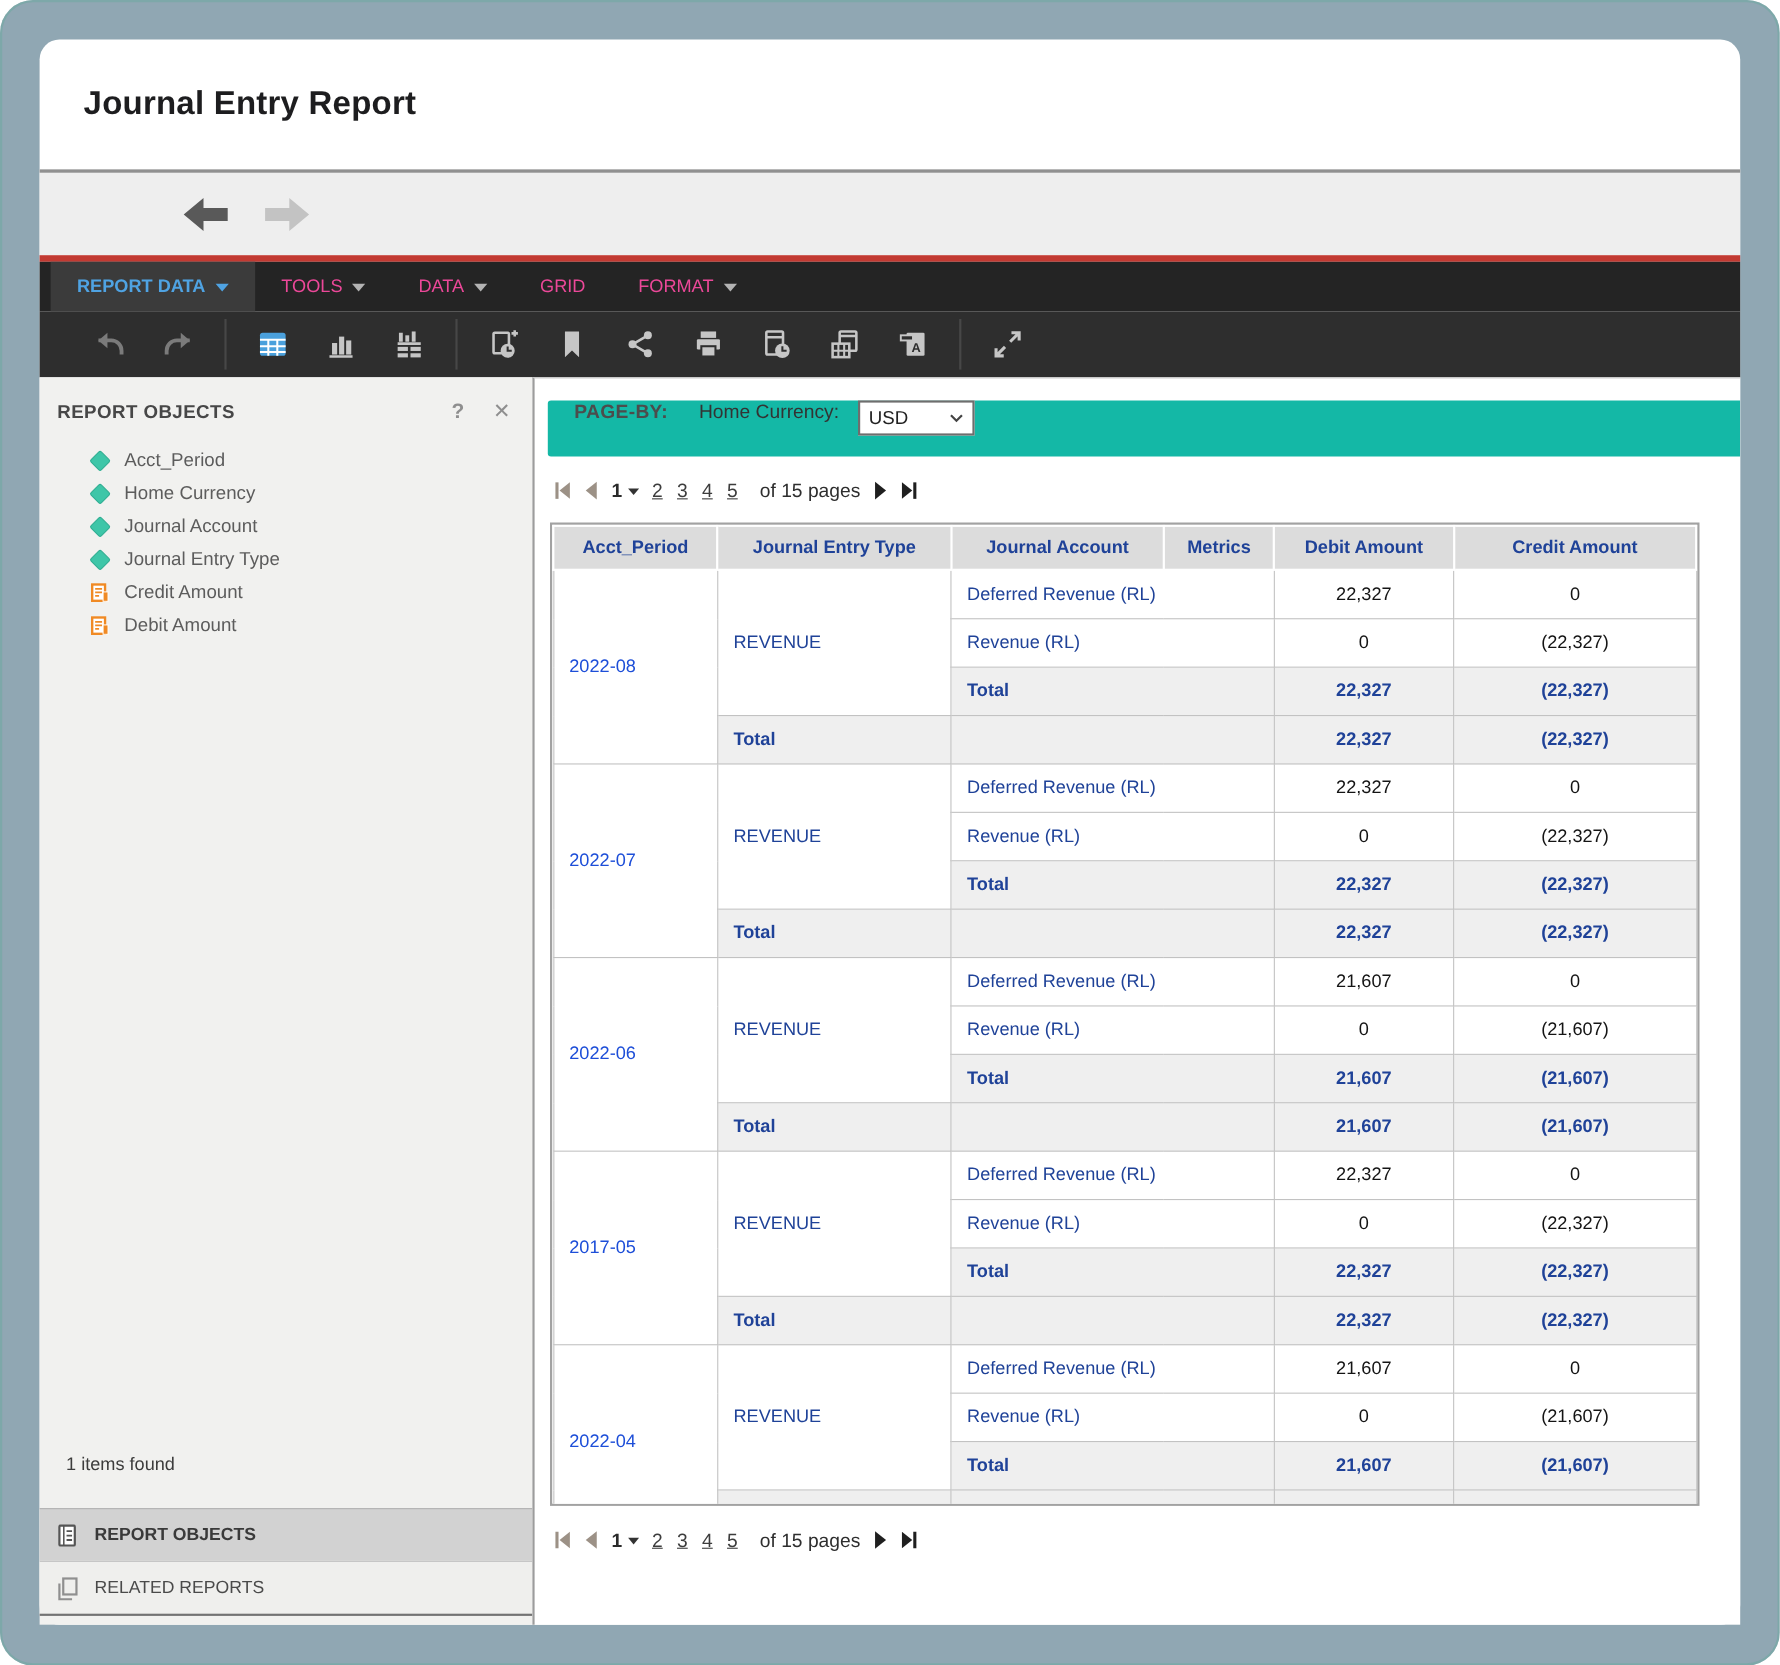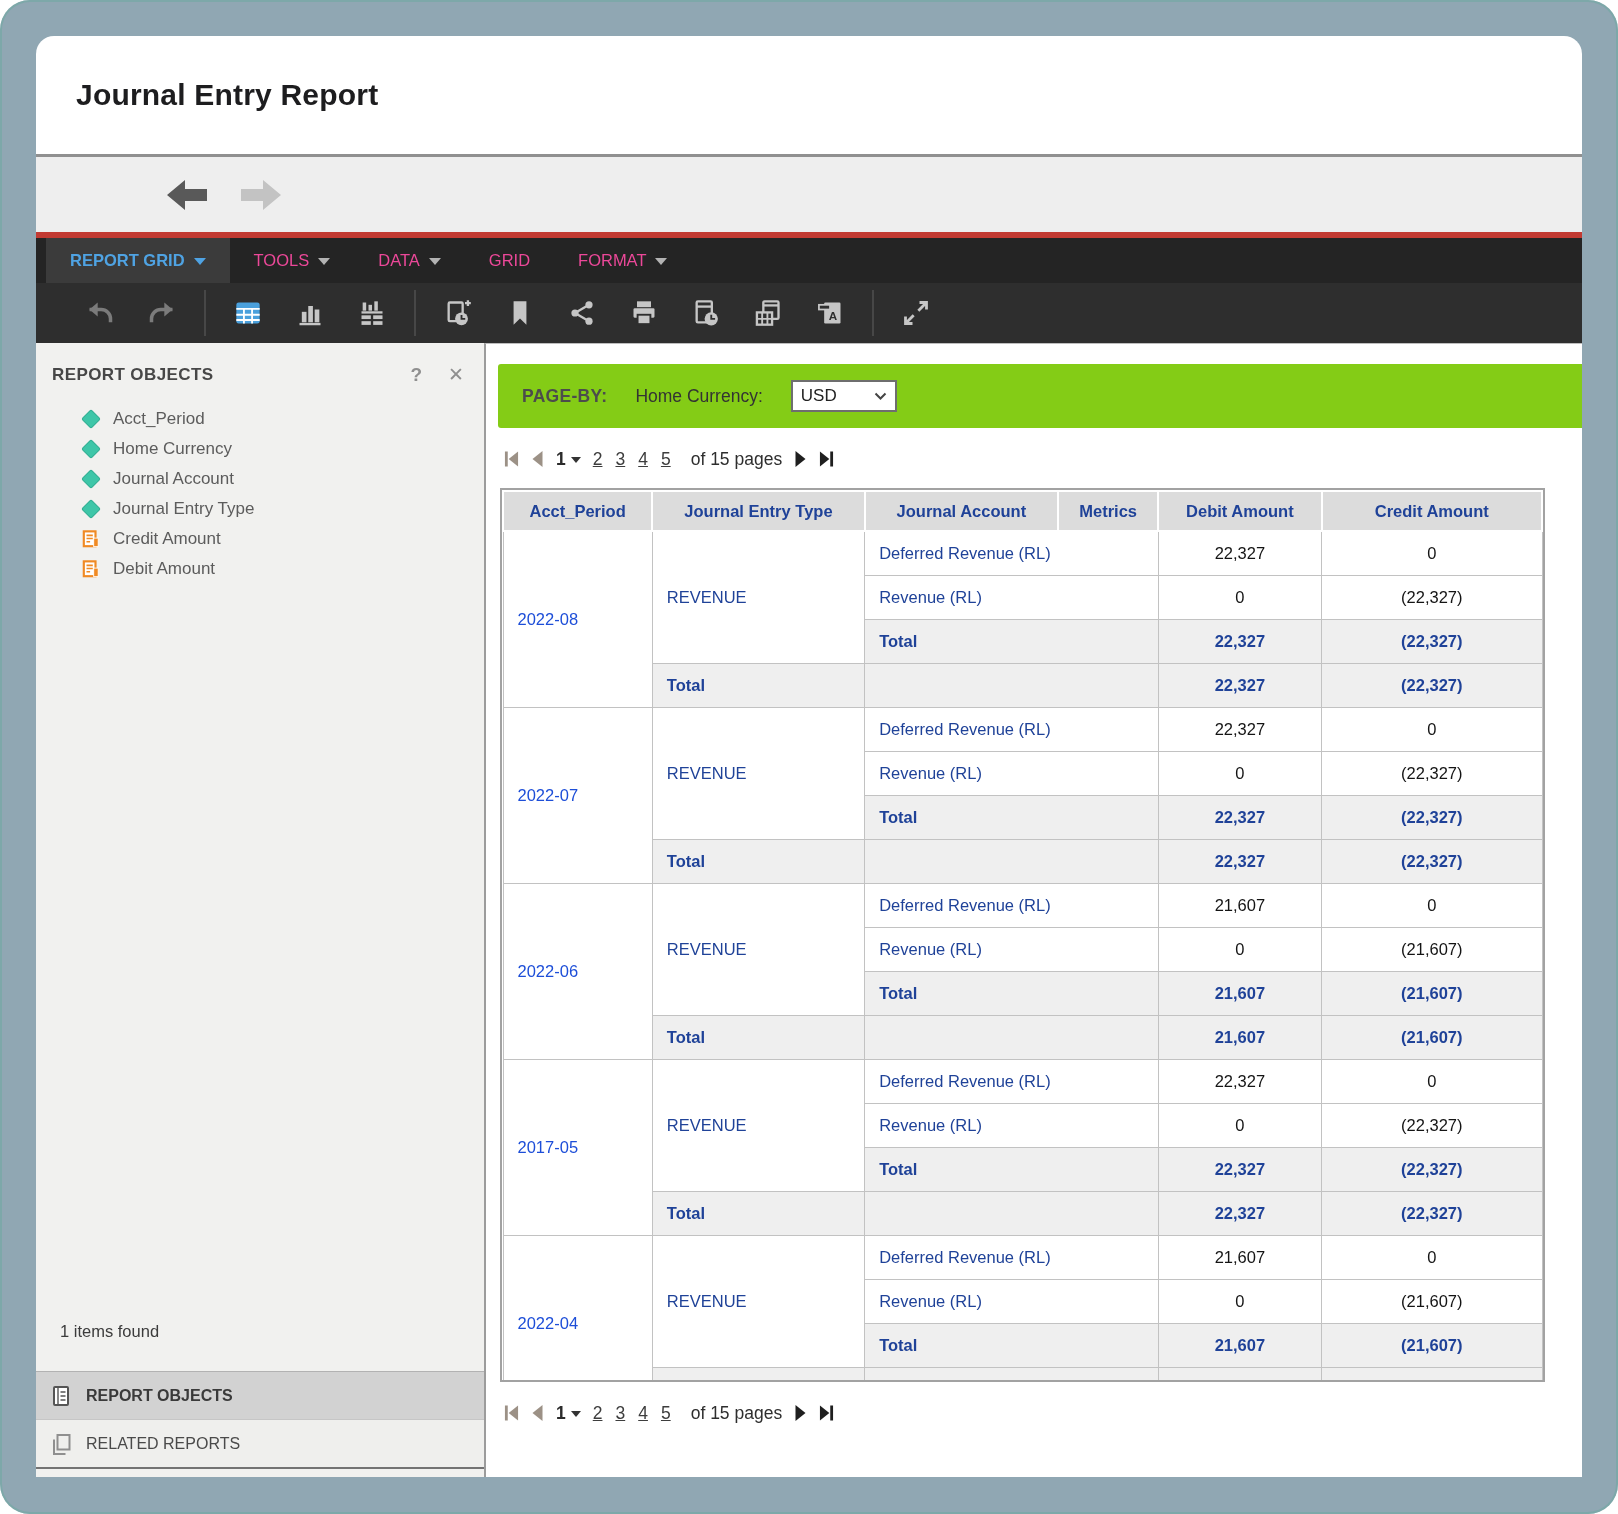--- a/index.html
+++ b/index.html
@@ -50,24 +50,24 @@
   .sb-status{padding:0 0 30px 24px;font-size:16.5px;color:#3c3c3c;}
   .sb-tab{height:47px;display:flex;align-items:center;gap:14px;padding-left:14px;font-size:16px;}
   .sb-tab .tabic{width:22px;height:22px;display:flex;}
   .sb-tab .tabic svg{width:100%;height:100%;}
   .sb-tab.active{background:#d2d2d2;border-top:1px solid #b2b2b2;font-weight:bold;color:#3a3a3a;}
   .sb-tab.inactive{background:#efefed;border-top:1px solid #c6c6c6;border-bottom:2px solid #737373;color:#4a4a4a;}
   .sb-foot{height:8px;}
 
   
   .main{flex:1;background:#fff;border-left:2px solid #9c9c9c;border-top:1px solid #bdbdbd;padding-left:12px;overflow:hidden;}
-  .pageby{margin-top:20px;height:64px;background:#84cc16;display:flex;align-items:center;padding-left:24px;border-radius:3px 0 0 3px;}
+  .pageby{margin-top:20px;height:51px;background:#14b8a6;display:flex;align-items:flex-start;padding-left:24px;border-radius:3px 0 0 3px;}
   .pageby-label{font-weight:bold;font-size:17.5px;color:#4c4c4c;letter-spacing:.3px;}
   .pageby-field{margin-left:28px;font-size:17.5px;color:#333;}
-  .select{margin-left:28px;width:86px;height:28px;background:#fff;border:2px solid #6e6e6e;display:flex;align-items:center;justify-content:space-between;padding:0 8px;font-size:17px;color:#222;cursor:default;}
+  .select{margin-left:17px;width:86px;height:28px;background:#fff;border:2px solid #6e6e6e;display:flex;align-items:center;justify-content:space-between;padding:0 8px;font-size:17px;color:#222;cursor:default;}
 
   .pg{display:flex;align-items:center;gap:11px;margin:16px 0 0 6px;font-size:17.5px;color:#333;height:30px;}
   .pg-ic{display:flex;width:15px;height:18px;}
   .pg-ic svg{width:100%;height:100%;fill:currentColor;}
   .pg-muted{color:#9c9186;}
   .pg-dark{color:#1f1f1f;}
   .pg-current{font-weight:bold;color:#2b2b2b;display:flex;align-items:center;gap:5px;}
   .pg-caret{width:0;height:0;border-left:5px solid transparent;border-right:5px solid transparent;border-top:6px solid #333;margin-top:2px;}
   .pg-link{text-decoration:underline;color:#3d3d3d;margin:0 1px;cursor:pointer;}
   .pg-suffix{margin-left:8px;color:#2e2e2e;}
@@ -106,21 +106,21 @@
             <path d="M25 2l18 15-18 15v-9H3V11h22z" fill="#c3c3c3"></path>
           </svg>
       </span>
     </div>
 
     <div class="redline"></div>
 
     <div class="menubar">
 
     <div class="menu-tab active">
-          <span>REPORT GRID</span>
+          <span>REPORT DATA</span>
           <span class="caret"></span>
         </div>
         <div class="menu-tab">
           <span>TOOLS</span>
           <span class="caret"></span>
         </div>
         <div class="menu-tab">
           <span>DATA</span>
           <span class="caret"></span>
         </div>

